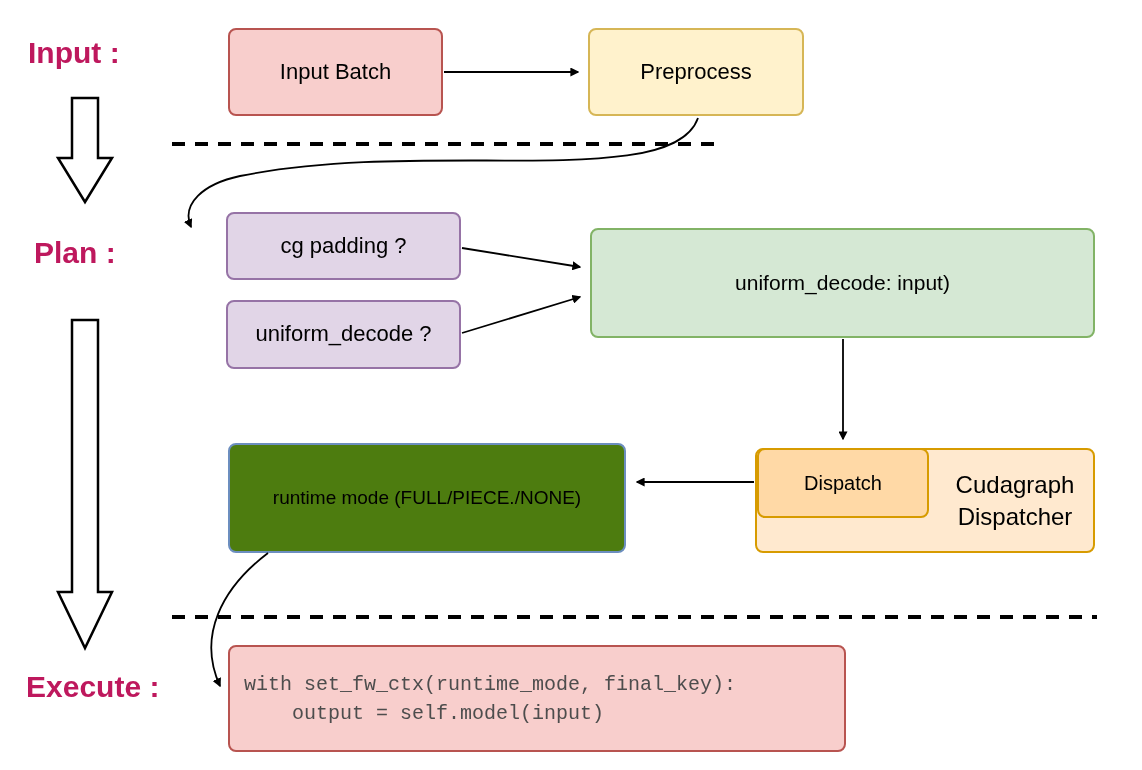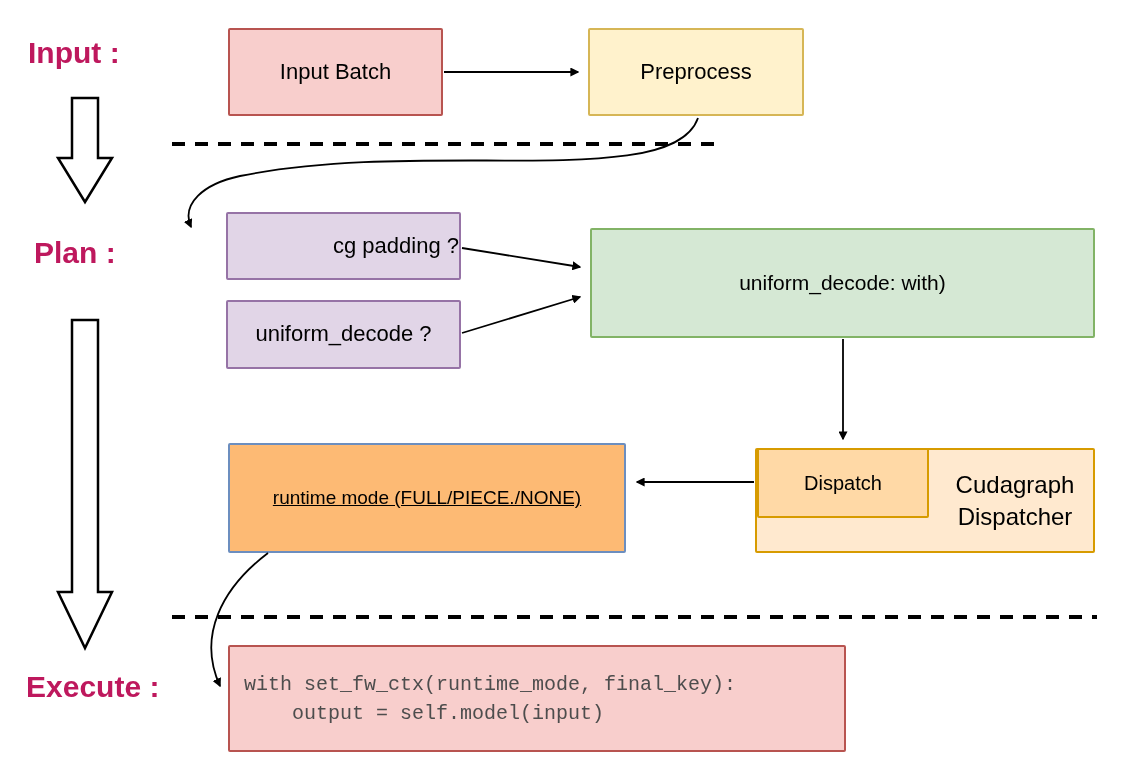--- a/index.html
+++ b/index.html
@@ -11,39 +11,39 @@
     overflow:hidden;
   }
   .stage-label{
     position:absolute;
     font-size:30px;font-weight:700;color:#be185d;
     white-space:nowrap;
   }
   .node{
     position:absolute;
     box-sizing:border-box;
-    border-radius:2px;
+    border-radius:8px;
     display:flex;flex-direction:column;
     align-items:center;justify-content:center;
     text-align:center;color:#000;
     z-index:2;
     line-height:1.3;
   }
   .node .ln{display:block;}
   .red    {background:#f8cecc;border:2px solid #b85450;}
   .yellow {background:#fff2cc;border:2px solid #d6b656;}
   .purple {background:#e1d5e7;border:2px solid #9673a6;}
   .green  {background:#d5e8d4;border:2px solid #82b366;}
-  .blue   {background:#fdba74;border:2px solid #6c8ebf;text-decoration:underline;}
+  .blue   {background:#4d7c0f;border:2px solid #6c8ebf;}
   .orange-outer{background:#ffe9cf;border:2px solid #d79b00;}
   .orange-inner{background:#ffd9a6;border:2px solid #d79b00;z-index:3;}
 
   #input-batch    {left:228px;top:28px;width:215px;height:88px;font-size:22px;}
   #preprocess     {left:588px;top:28px;width:216px;height:88px;font-size:22px;}
-  #cg-padding     {left:226px;top:212px;width:235px;height:68px;font-size:22px;align-items:flex-end;}
+  #cg-padding     {left:226px;top:212px;width:235px;height:68px;font-size:22px;}
   #uniform-decode {left:226px;top:300px;width:235px;height:69px;font-size:22px;}
   #init-key       {left:590px;top:228px;width:505px;height:110px;font-size:21px;}
   #cuda-outer     {left:755px;top:448px;width:340px;height:105px;font-size:24px;
                    padding-left:180px;}
   #dispatch       {left:757px;top:448px;width:172px;height:70px;font-size:20px;}
   #runtime-mode   {left:228px;top:443px;width:398px;height:110px;font-size:19px;}
   #execute-code   {left:228px;top:645px;width:618px;height:107px;
                    font-family:"Liberation Mono","DejaVu Sans Mono",monospace;
                    font-size:20px;color:#4d4d4d;
                    align-items:flex-start;
@@ -78,21 +78,21 @@
 
   <div class="node purple" id="cg-padding">
     <span class="ln">cg padding ?</span>
   </div>
 
   <div class="node purple" id="uniform-decode">
     <span class="ln">uniform_decode ?</span>
   </div>
 
   <div class="node green" id="init-key">
-    <span class="ln">uniform_decode: with)</span>
+    <span class="ln">uniform_decode: input)</span>
   </div>
 
   <div class="node orange-inner" id="dispatch">
     <span class="ln">Dispatch</span>
   </div>
 
   <div class="node orange-outer" id="cuda-outer">
     <span class="ln">Cudagraph</span>
     <span class="ln">Dispatcher</span>
   </div>

